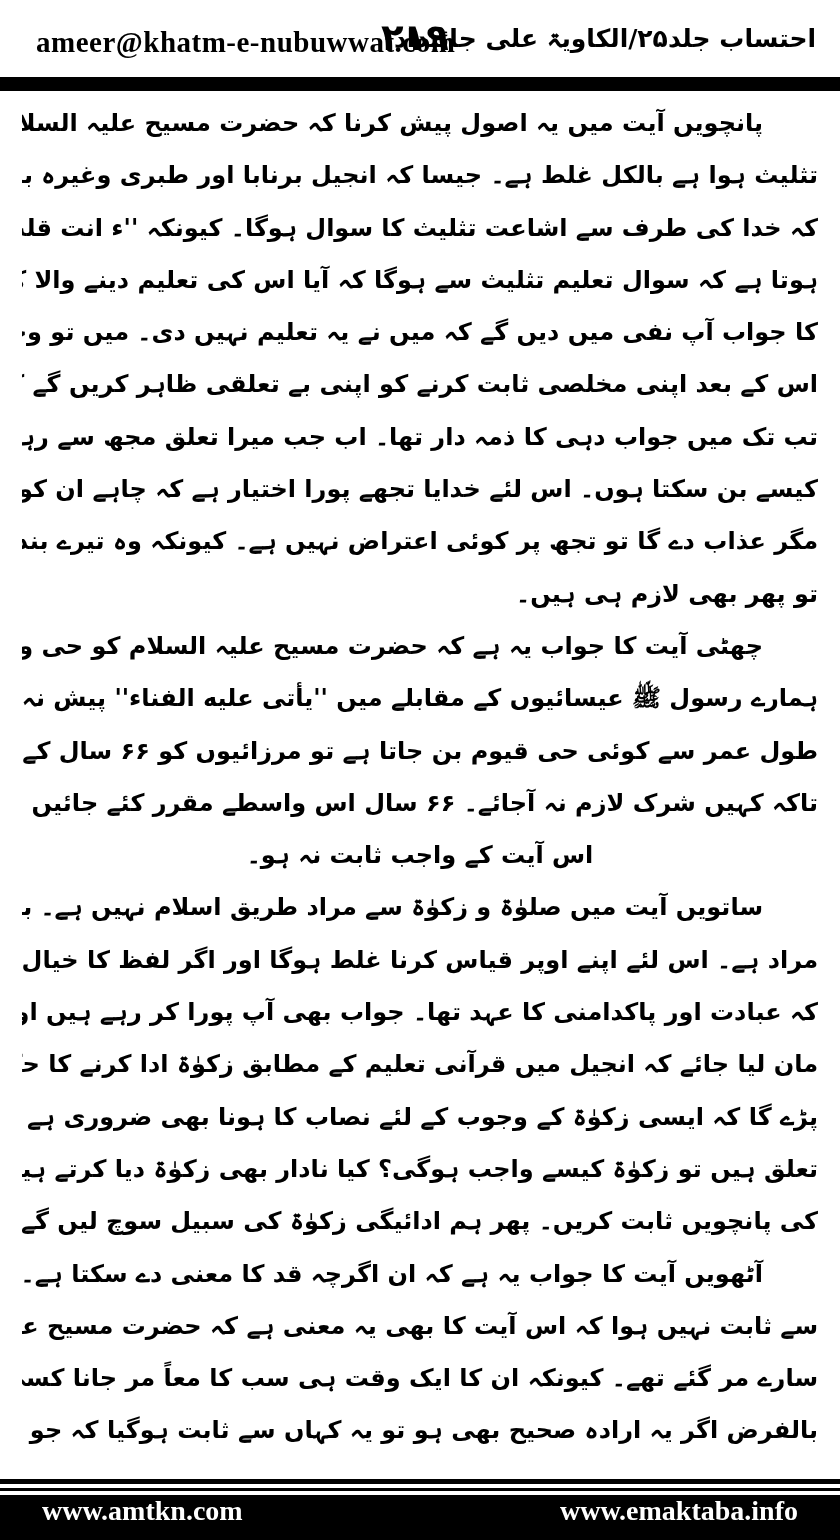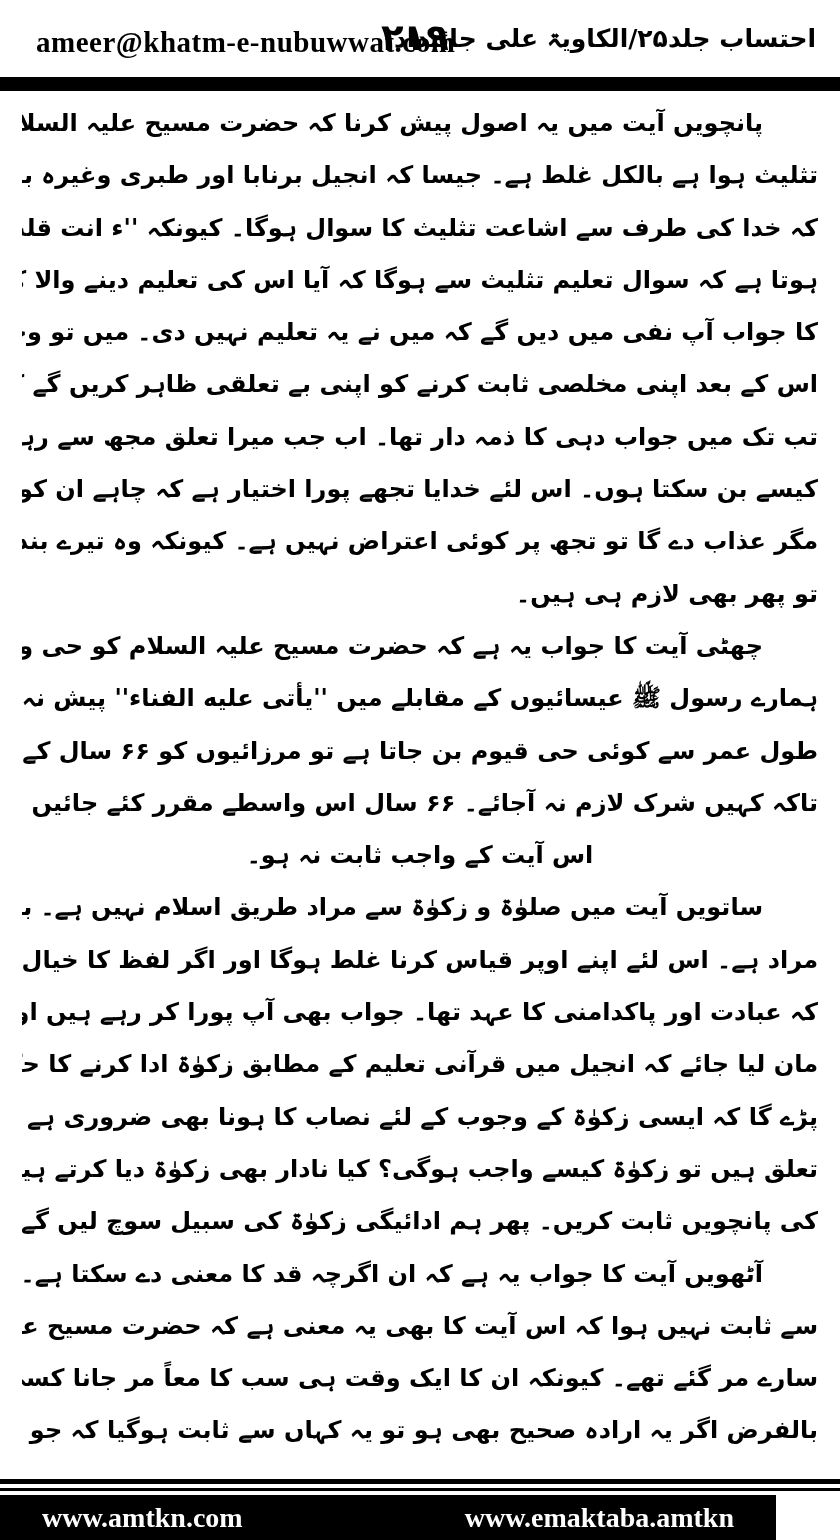--- a/index.html
+++ b/index.html
@@ -55,23 +55,23 @@
   .footer-rule-a {
     position: absolute; top: 1479px; left: 0;
     width: 840px; height: 5px; background: #000;
   }
   .footer-rule-b {
     position: absolute; top: 1488px; left: 0;
     width: 840px; height: 3px; background: #000;
   }
   .footer-bar {
     position: absolute; top: 1495px; left: 0;
-    width: 776px; height: 45px; background: #000;
+    width: 840px; height: 45px; background: #000;
     color: #fff;
-    display: flex; align-items: center; justify-content: space-between;
+    display: flex; align-items: flex-start; justify-content: space-between;
     box-sizing: border-box; padding: 0 42px;
     font-family: "Liberation Serif", serif;
     font-weight: bold; font-size: 28px;
   }
 </style>
 </head>
 <body>
 
 <div class="header">
   <span class="email">ameer@khatm-e-nubuwwat.com</span>
@@ -106,14 +106,14 @@
     <div class="line justify indent">آٹھویں آیت کا جواب یہ ہے کہ ان اگرچہ قد کا معنی دے سکتا ہے۔ مگر یہ کسی دلیل</div>
     <div class="line justify">سے ثابت نہیں ہوا کہ اس آیت کا بھی یہ معنی ہے کہ حضرت مسیح علیہ السلام بھی مر گئے اور ماں سمیت</div>
     <div class="line justify">سارے مر گئے تھے۔ کیونکہ ان کا ایک وقت ہی سب کا معاً مر جانا کسی تاریخ سے ثابت نہیں ہے۔</div>
     <div class="line justify">بالفرض اگر یہ ارادہ صحیح بھی ہو تو یہ کہاں سے ثابت ہوگیا کہ جو معنی مسلمان کرتے ہیں وہ صحیح نہیں</div>
   </div>
 
 <div class="footer-rule-a"></div>
 <div class="footer-rule-b"></div>
 <div class="footer-bar">
   <span>www.amtkn.com</span>
-  <span>www.emaktaba.amtkn</span>
+  <span>www.emaktaba.info</span>
 </div>
 
 </body></html>

